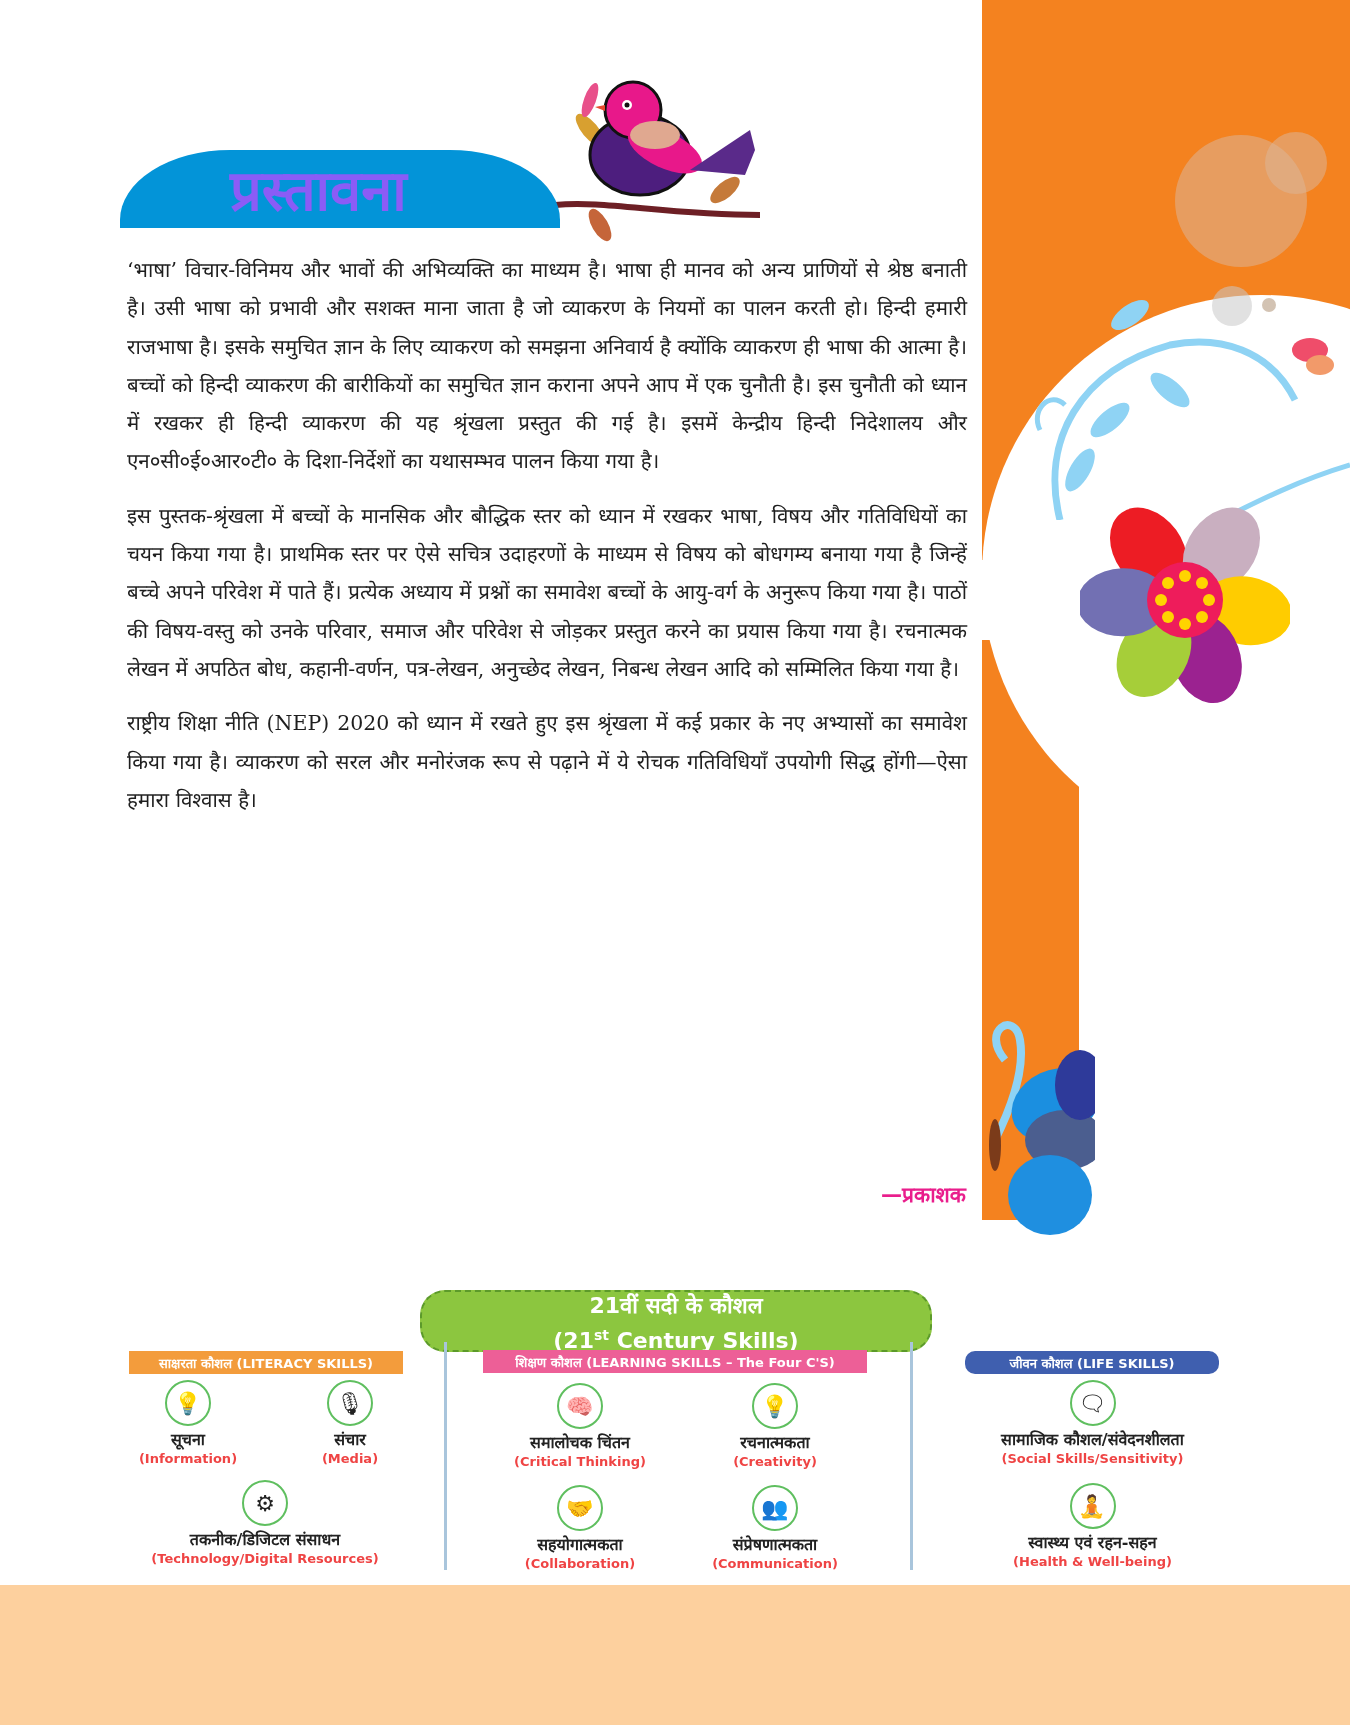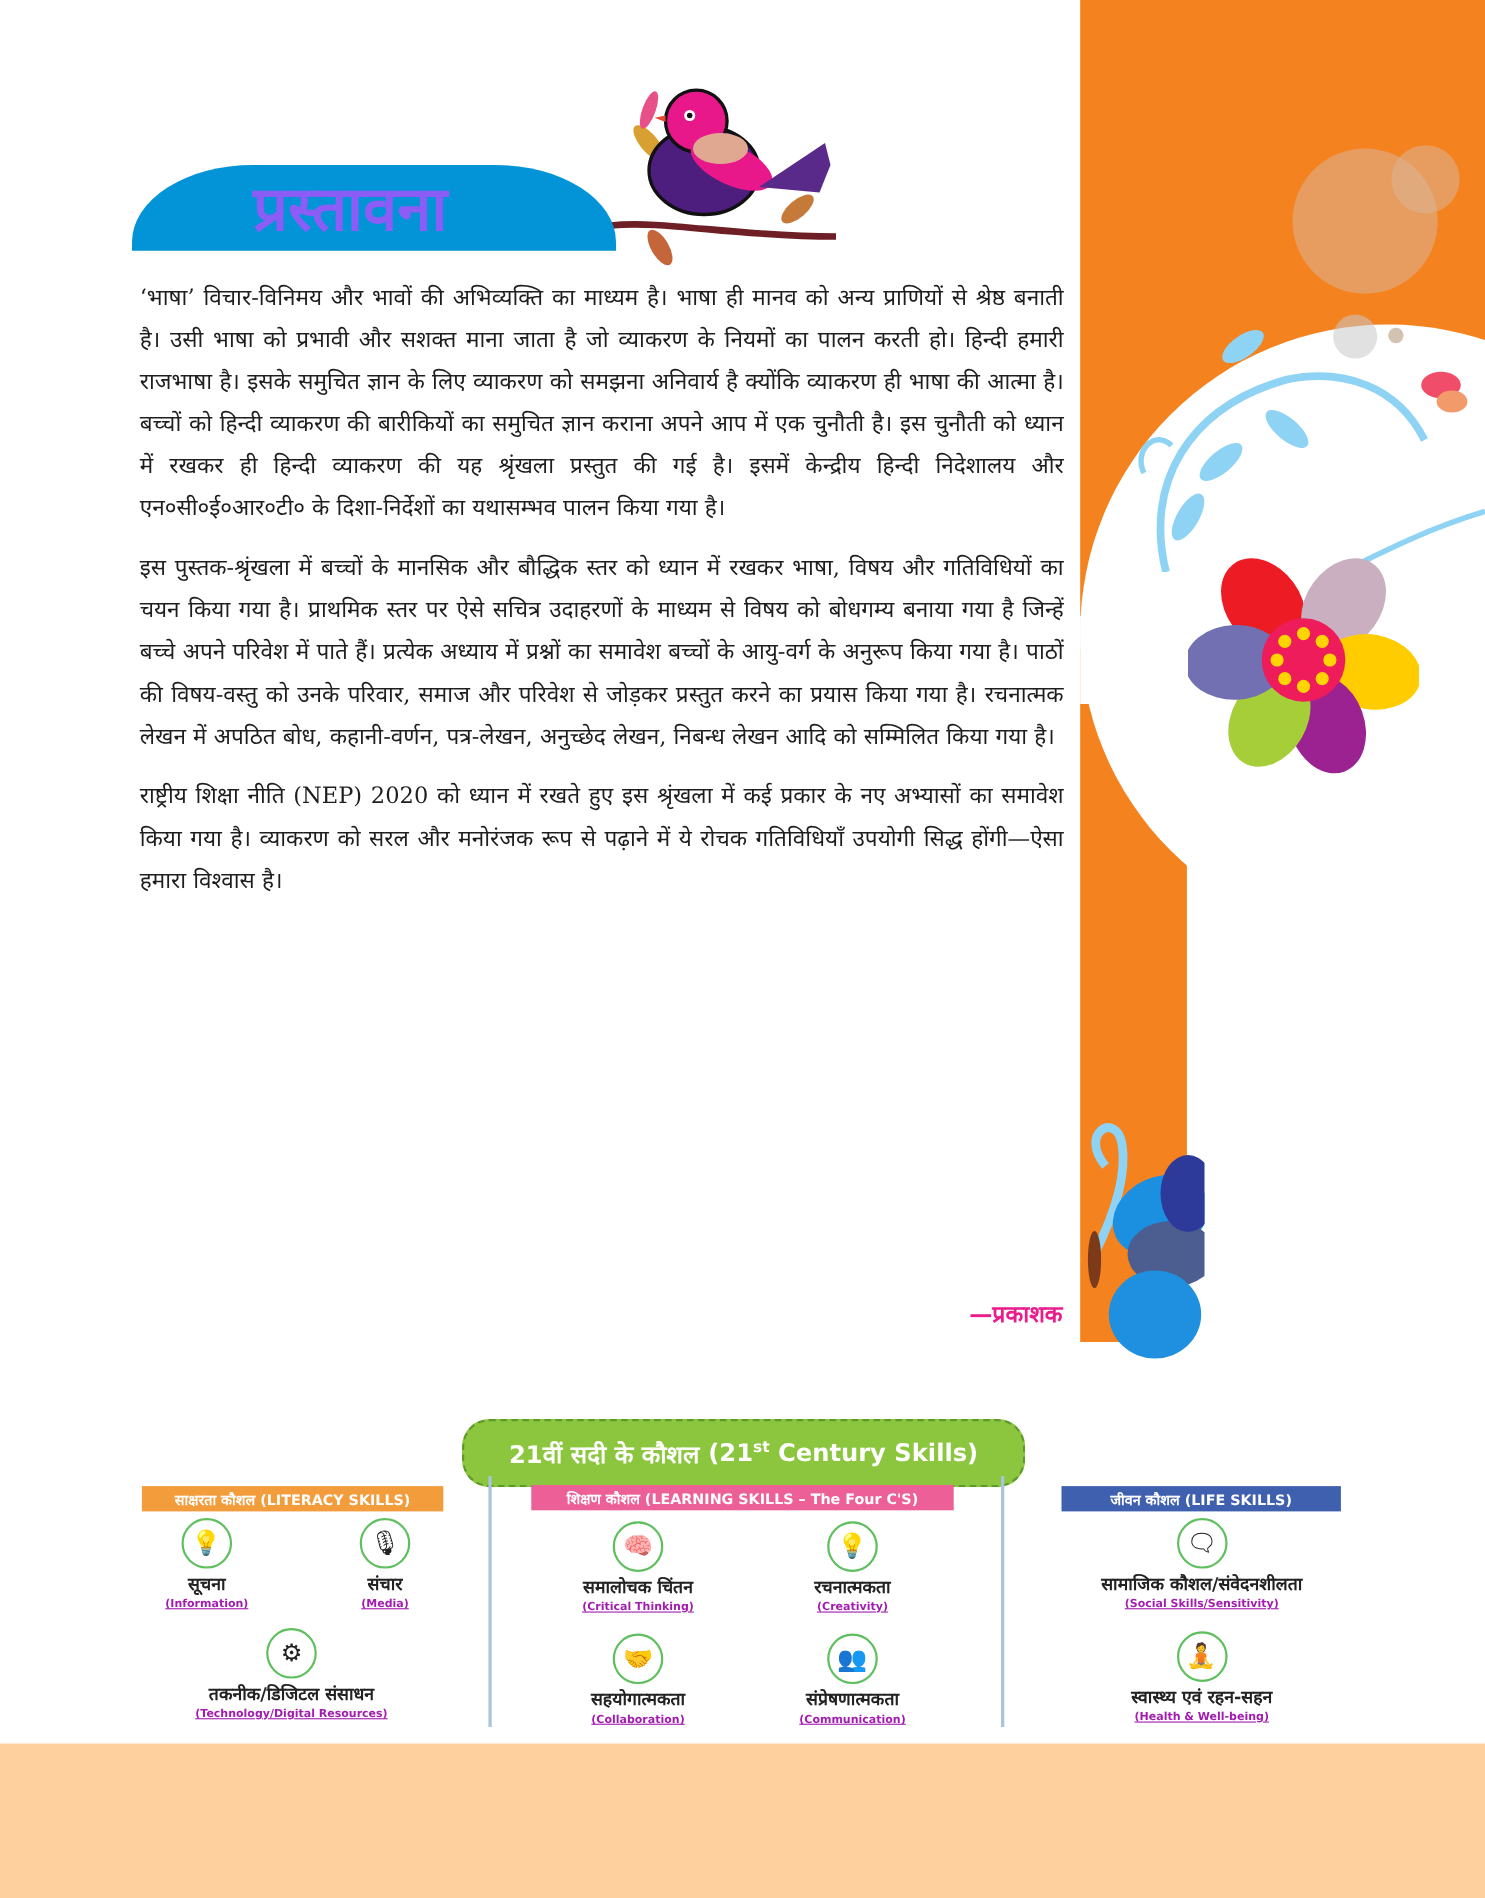--- a/index.html
+++ b/index.html
@@ -53,44 +53,44 @@
   .signature {
     position: absolute; right: 384px; top: 1180px;
     font-family: "DejaVu Sans", sans-serif; font-weight: bold; font-size: 21px; color: #e91e8c; margin-left: 34px;
   }
 
   
   .skills-title {
     position: absolute; left: 420px; top: 1290px; width: 512px; height: 62px;
     background: #8cc63f; border: 2px dashed #5c9a2a; border-radius: 25px;
     color: #ffffff; font-family: "DejaVu Sans", sans-serif; font-weight: bold; font-size: 22px;
-    display: flex; align-items: center; justify-content: center; gap: 8px;
+    display: flex; align-items: center; justify-content: center; gap: 8px; flex-direction: column;
   }
   .skills-title sup { font-size: 14px; vertical-align: super; }
   .divider { position: absolute; width: 3px; background: #a9c5dc; }
   .d1 { left: 444px; top: 1342px; height: 228px; }
   .d2 { left: 910px; top: 1342px; height: 228px; }
 
   .cat-label {
     position: absolute; height: 23px; color: #ffffff;
     font-family: "DejaVu Sans", sans-serif; font-size: 13px; font-weight: bold;
     display: flex; align-items: center; justify-content: center; white-space: nowrap;
   }
   .cat-lit { left: 129px; top: 1351px; width: 274px; background: #f39c3c; }
   .cat-learn { left: 483px; top: 1350px; width: 384px; background: #ed5f97; }
-  .cat-life { left: 965px; top: 1351px; width: 254px; background: #3f5faf; }
+  .cat-life { left: 965px; top: 1351px; width: 254px; background: #3f5faf; border-radius: 10px; }
 
   .skill { position: absolute; text-align: center; font-family: "DejaVu Sans", sans-serif; }
   .skill .ic {
     width: 46px; height: 46px; margin: 0 auto 4px; border-radius: 50%;
     border: 2px solid #5fbf5f; background: #fff;
     display: flex; align-items: center; justify-content: center; font-size: 22px; color: #222;
   }
   .skill .hi { font-size: 16px; font-weight: bold; color: #222; line-height: 20px; }
-  .skill .en { font-size: 10px; font-weight: bold; color: #a21caf; line-height: 18px; text-decoration: underline; }
+  .skill .en { font-size: 13px; font-weight: bold; color: #ef4444; line-height: 18px; }
 
   .footer-band { position: absolute; left: 0; top: 1585px; width: 1350px; height: 140px; background: #fdd09e; }
 
   
   .flower { position: absolute; left: 1080px; top: 495px; width: 210px; height: 210px; }
   .butterfly { position: absolute; left: 985px; top: 1010px; width: 110px; height: 240px; }
   .bird { position: absolute; left: 545px; top: 75px; width: 220px; height: 175px; }
   .vine { position: absolute; left: 1020px; top: 290px; width: 330px; height: 230px; }
 </style>
 </head>

